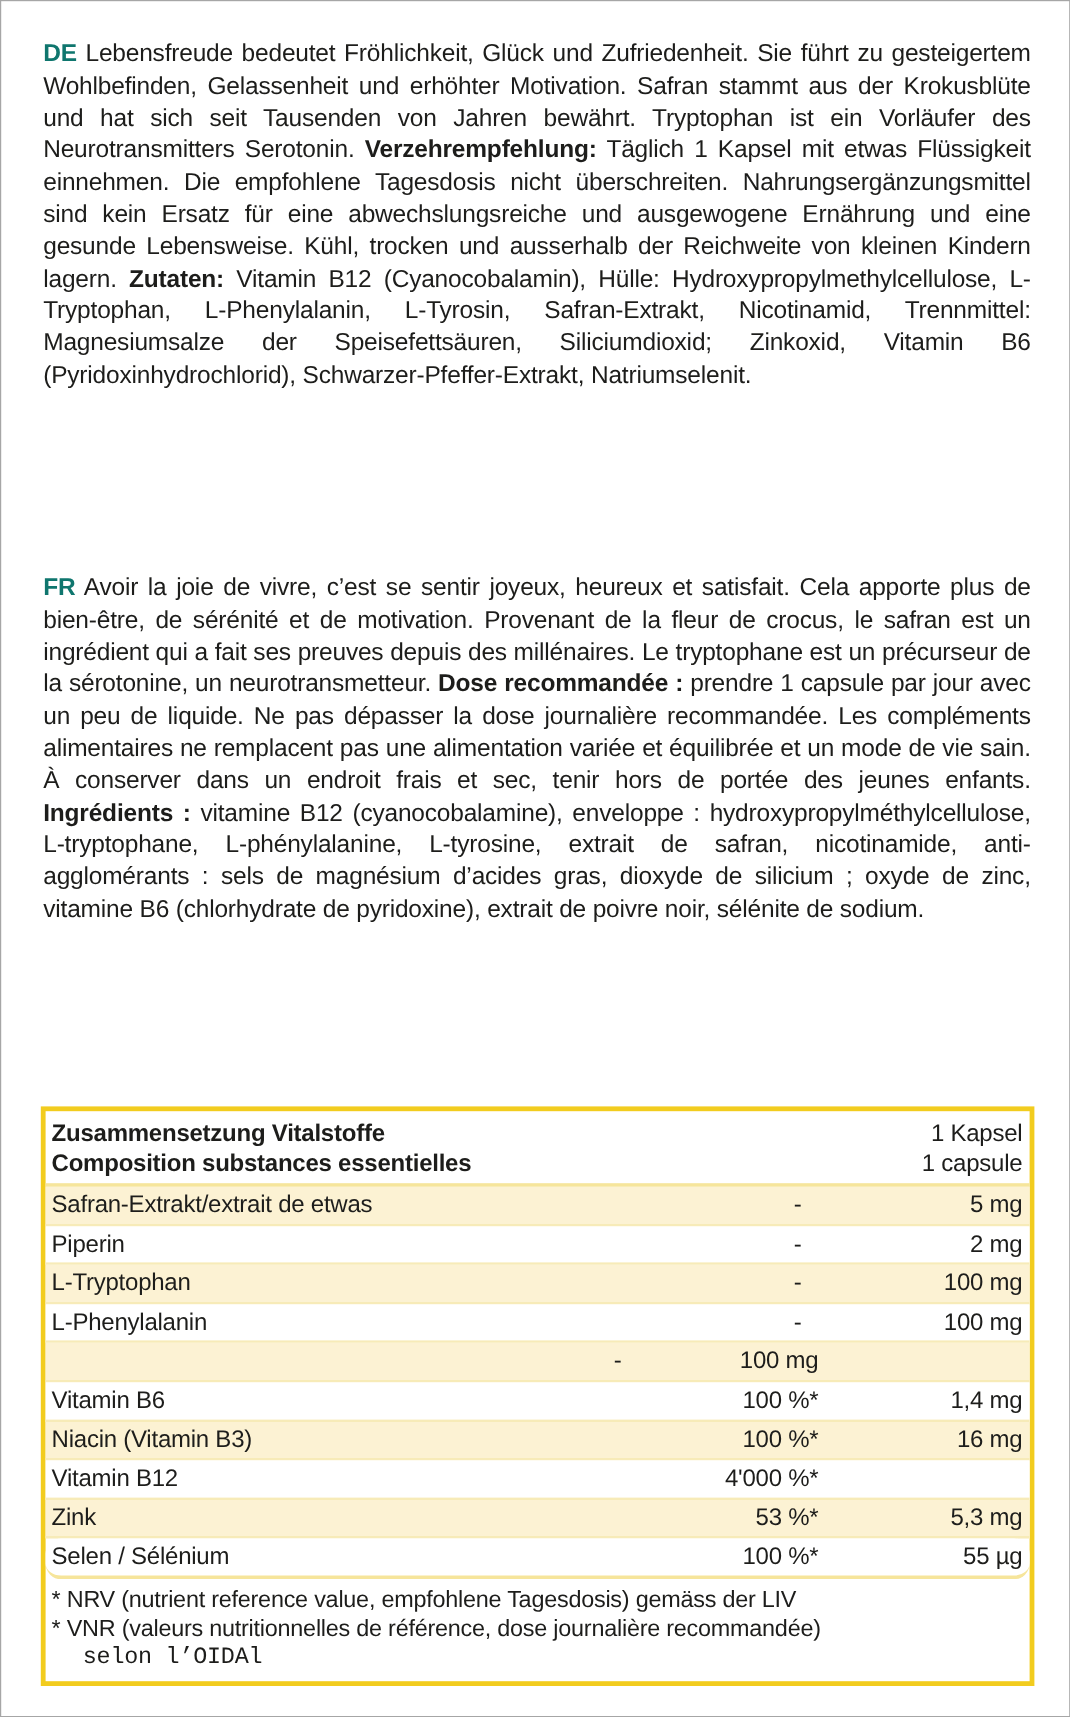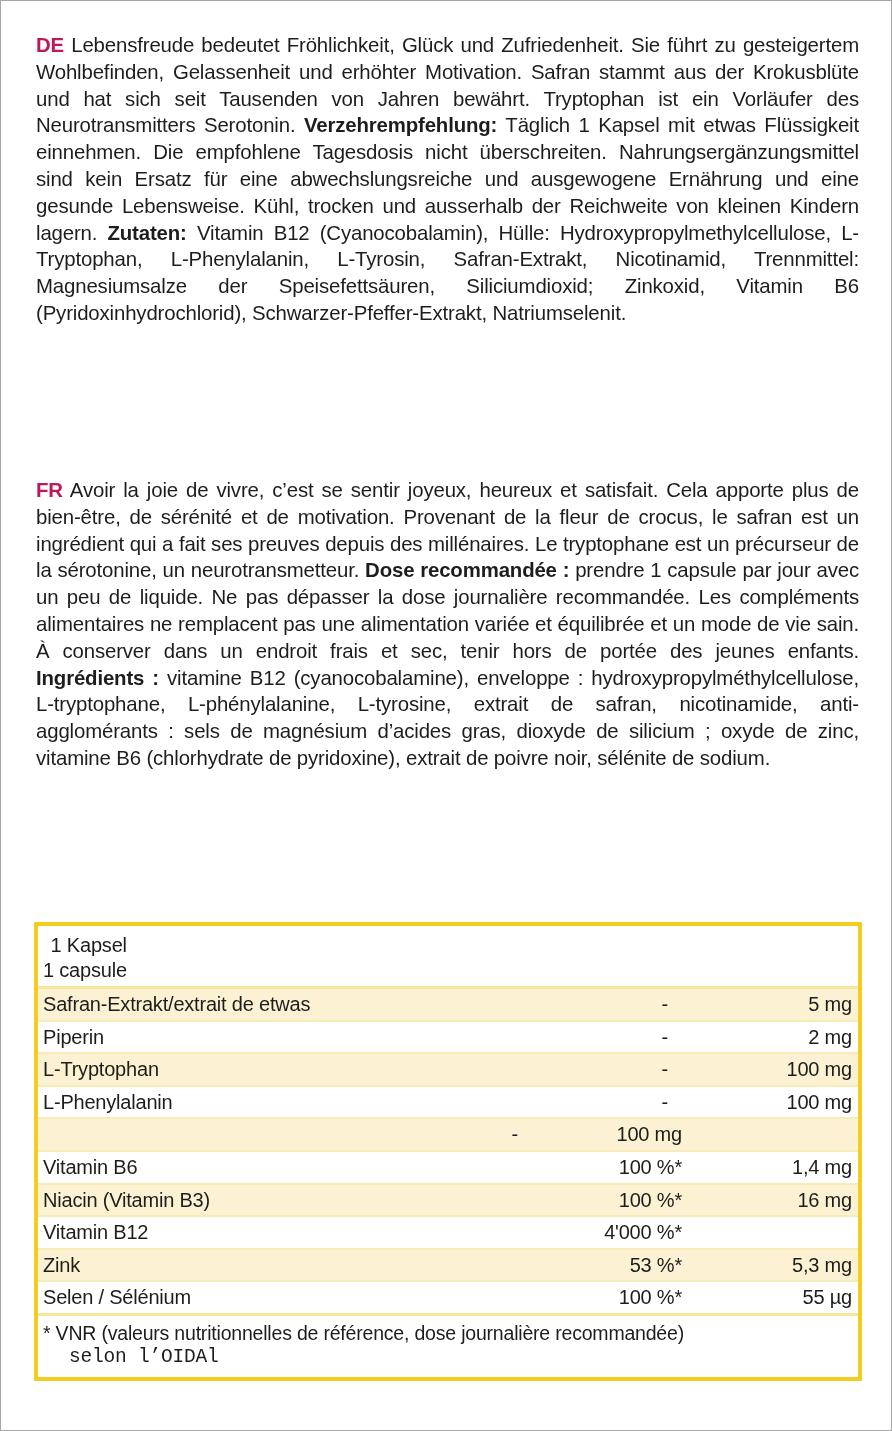--- a/index.html
+++ b/index.html
@@ -13,21 +13,21 @@
     }
     .text-block {
       position: absolute; left: 35px; width: 823px;
       font-size: 20.4px; line-height: 26.8px;
       text-align: justify; text-align-last: left;
       hyphens: manual;
       letter-spacing: -0.15px;
     }
     #de-block { top: 31px; }
     #fr-block { top: 476px; }
-    .lang { color: #be185d; font-weight: bold; margin-top: 20px; }
+    .lang { color: #0f766e; font-weight: bold; margin-top: 20px; }
     .b { font-weight: bold; }
     .nutri-table {
       position: absolute; left: 33px; top: 921px; width: 828px;
       box-sizing: border-box;
       border: 4px solid #f2cc1e;
       font-size: 20px; line-height: 25px;
       letter-spacing: -0.2px;
     }
     .thead {
       display: flex; justify-content: space-between;
@@ -41,34 +41,38 @@
       grid-template-columns: 1fr 150px 170px;
       height: 30.6px; line-height: 30.6px;
       padding: 0 6px 0 5px;
       border-bottom: 2px solid #f7ebb8;
     }
     .row:nth-child(odd) { background: #fcf2d3; }
     .row:nth-child(even) { background: #ffffff; }
     .row .pct { text-align: right; padding-right: 0; }
     .row .pct.dash { text-align: right; padding-right: 14px; }
     .row .amt { text-align: right; }
-    .rows .row:last-child { border-bottom: 3px solid #f6e59b; }
+    .rows .row:last-child { border-bottom: 3px solid #f6e59b; border-radius: 13px; }
     .notes { padding: 5px 6px 8px 5px; font-size: 19.5px; line-height: 24px; }
     .notes div { white-space: nowrap; }
     .notes .indent { padding-left: 26px; font-family: Liberation Mono, monospace; }
   </style>
 </head>
 <body>
 
 <div class="text-block" id="de-block"><span class="lang">DE</span><span> Lebensfreude bedeutet Fröhlichkeit, Glück und Zufriedenheit. Sie führt zu gesteigertem Wohlbefinden, Gelassenheit und erhöhter Moti­vation. Safran stammt aus der Krokusblüte und hat sich seit Tausenden von Jahren bewährt. Tryptophan ist ein Vorläufer des Neurotransmit­ters Serotonin. </span><span class="b">Verzehrempfehlung:</span><span> Täglich 1 Kapsel mit etwas Flüs­sigkeit einnehmen. Die empfohlene Tagesdosis nicht überschreiten. Nahrungsergänzungsmittel sind kein Ersatz für eine abwechslungs­reiche und ausgewogene Ernährung und eine gesunde Lebensweise. Kühl, trocken und ausserhalb der Reichweite von kleinen Kindern lagern. </span><span class="b">Zutaten:</span><span> Vitamin B12 (Cyanocobalamin), Hülle: Hydroxypro­pylmethylcellulose, L-Tryptophan, L-Phenylalanin, L-Tyrosin, Safran-Extrakt, Nicotinamid, Trennmittel: Magnesiumsalze der Speisefett­säuren, Siliciumdioxid; Zinkoxid, Vitamin B6 (Pyridoxinhydrochlorid), Schwarzer-Pfeffer-Extrakt, Natriumselenit.</span></div>
 
 <div class="text-block" id="fr-block"><span class="lang">FR</span><span> Avoir la joie de vivre, c’est se sentir joyeux, heureux et satisfait. Cela apporte plus de bien-être, de sérénité et de motivation. Prove­nant de la fleur de crocus, le safran est un ingrédient qui a fait ses preuves depuis des millénaires. Le tryptophane est un précurseur de la sérotonine, un neurotransmetteur. </span><span class="b">Dose recommandée :</span><span> prendre 1 capsule par jour avec un peu de liquide. Ne pas dépasser la dose jour­nalière recommandée. Les compléments alimentaires ne remplacent pas une alimentation variée et équilibrée et un mode de vie sain. À conserver dans un endroit frais et sec, tenir hors de portée des jeunes enfants. </span><span class="b">Ingrédients :</span><span> vitamine B12 (cyanocobalamine), enveloppe : hydroxypropylméthylcellulose, L-tryptophane, L-phénylalanine, L-tyro­sine, extrait de safran, nicotinamide, anti-agglomérants : sels de ma­gnésium d’acides gras, dioxyde de silicium ; oxyde de zinc, vitamine B6 (chlorhydrate de pyridoxine), extrait de poivre noir, sélénite de sodium.</span></div>
 
 <div class="nutri-table">
   <div class="thead">
+    <div class="left">
+      <div>Zusammensetzung Vitalstoffe</div>
+      <div>Composition substances essentielles</div>
+    </div>
     <div class="right">
       <div>1 Kapsel</div>
       <div>1 capsule</div>
     </div>
   </div>
   <div class="rows" id="rows">
       <div class="row">
         <div>Safran-Extrakt/extrait de etwas</div>
         <div class="pct dash">-</div>
         <div class="amt">5 mg</div>
@@ -111,16 +115,17 @@
         <div class="pct">53 %*</div>
         <div class="amt">5,3 mg</div>
       </div>
       <div class="row">
         <div>Selen / Sélénium</div>
         <div class="pct">100 %*</div>
         <div class="amt">55 µg</div>
       </div>
     </div>
   <div class="notes">
+    <div>* NRV (nutrient reference value, empfohlene Tagesdosis) gemäss der LIV</div>
     <div>* VNR (valeurs nutritionnelles de référence, dose journalière recommandée)</div>
     <div class="indent">selon l’OIDAl</div>
   </div>
 </div>
 
 </body></html>

